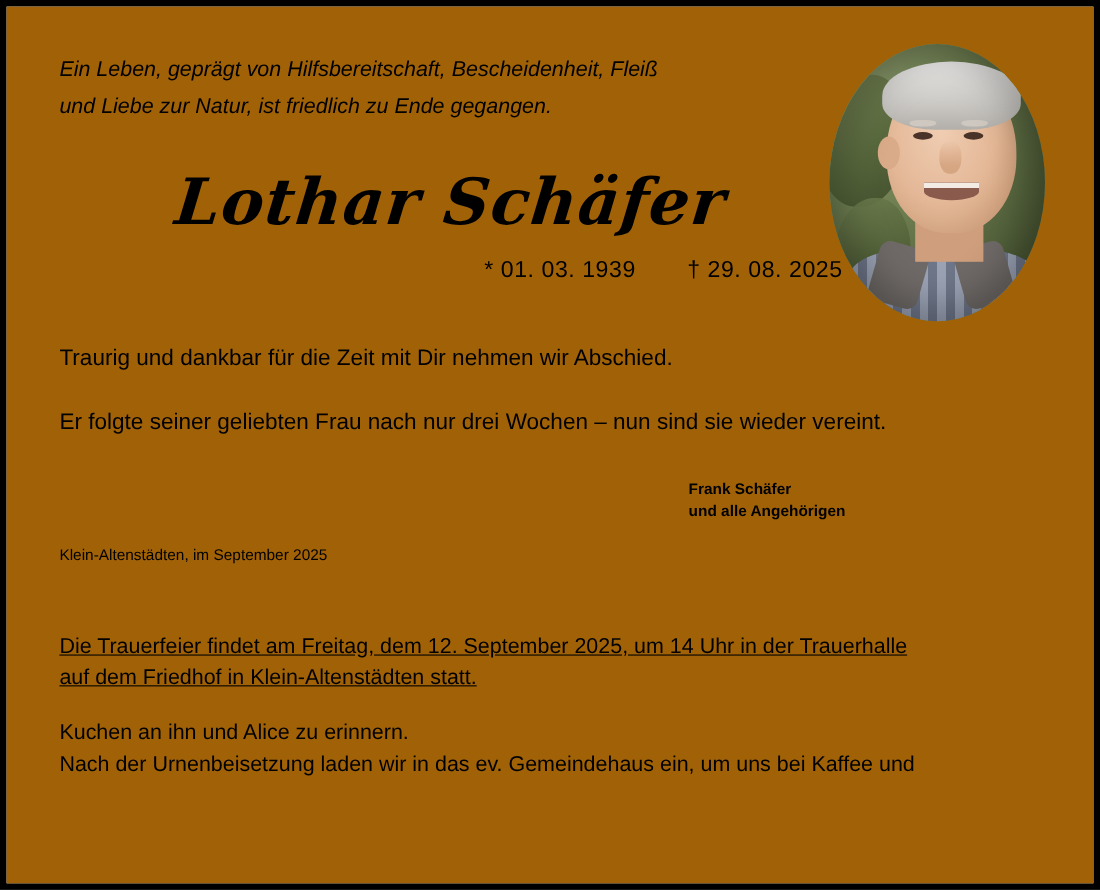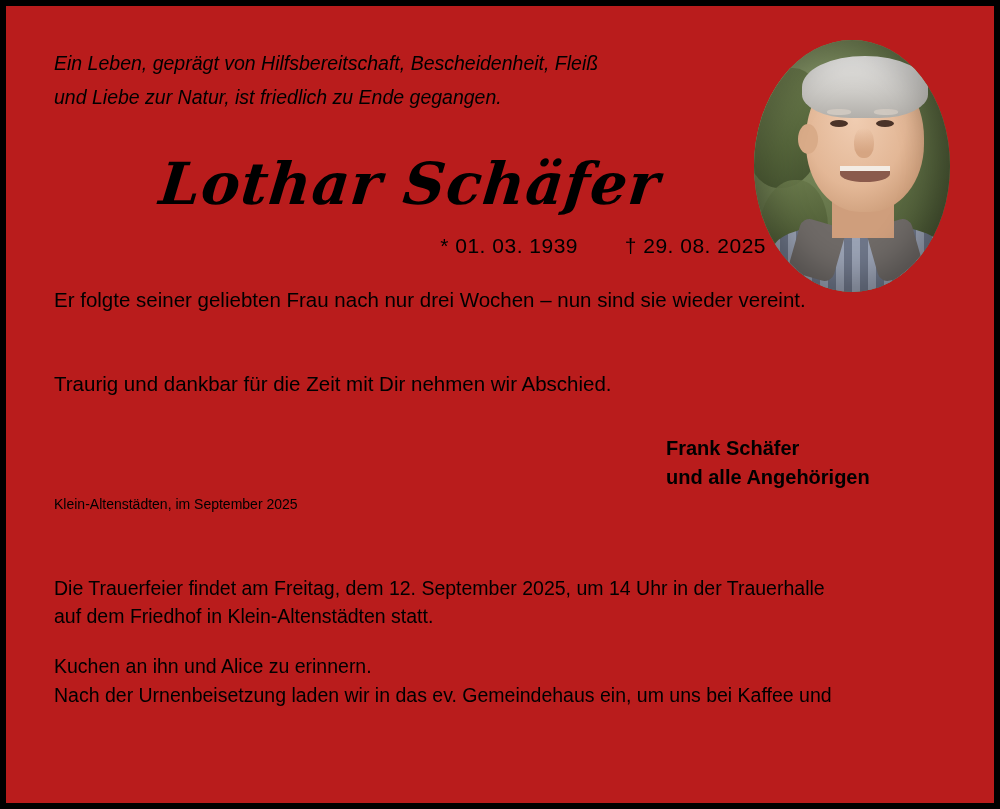--- a/index.html
+++ b/index.html
@@ -18,21 +18,21 @@
     position: relative;
     width: 1000px;
     height: 809px;
     box-sizing: border-box;
     background: #ffffff;
     border: 6px solid #000000;
   }
   .inner {
     position: absolute;
     left: 0; top: 0; right: 0; bottom: 0;
-    background: #b91c1c;
+    background: #a16207;
     padding: 40px 48px 20px 48px;
     box-sizing: border-box;
   }
 
   
   .portrait {
     position: absolute;
     right: 44px;
     top: 34px;
     width: 196px;
@@ -192,32 +192,33 @@
     height: 110px;
   }
   .place {
     position: absolute;
     left: 0;
     top: 62px;
     font-size: 14px;
   }
   .family {
     position: absolute;
-    left: 612px;
+    left: 572px;
     top: 0;
     font-weight: bold;
-    font-size: 20px;
+    font-size: 14px;
     line-height: 1.45;
   }
   .family .reg { font-weight: normal; }
 
   .block-ceremony {
     margin-top: 30px;
     font-size: 19.5px;
     line-height: 1.45;
+    text-decoration: underline;
   }
   .block-invite {
     margin-top: 22px;
     font-size: 19.5px;
     line-height: 1.45;
   }
   .thanks {
     margin-top: 24px;
     font-style: italic;
     font-size: 20.5px;
@@ -255,22 +256,22 @@
     </div>
 
     <div class="name">Lothar Schäfer</div>
 
     <div class="dates">
       <span>* 01. 03. 1939</span>
       <span class="sep"></span>
       <span>† 29. 08. 2025</span>
     </div>
 
+    <p class="para p1">Traurig und dankbar für die Zeit mit Dir nehmen wir Abschied.</p>
     <p class="para p2">Er folgte seiner geliebten Frau nach nur drei Wochen – nun sind sie wieder vereint.</p>
-    <p class="para p1">Traurig und dankbar für die Zeit mit Dir nehmen wir Abschied.</p>
 
     <div class="signature-row">
       <div class="place">Klein-Altenstädten, im September 2025</div>
       <div class="family">
         <div>Frank Schäfer</div>
         <div>und alle Angehörigen</div>
       </div>
     </div>
 
     <div class="block-ceremony">

